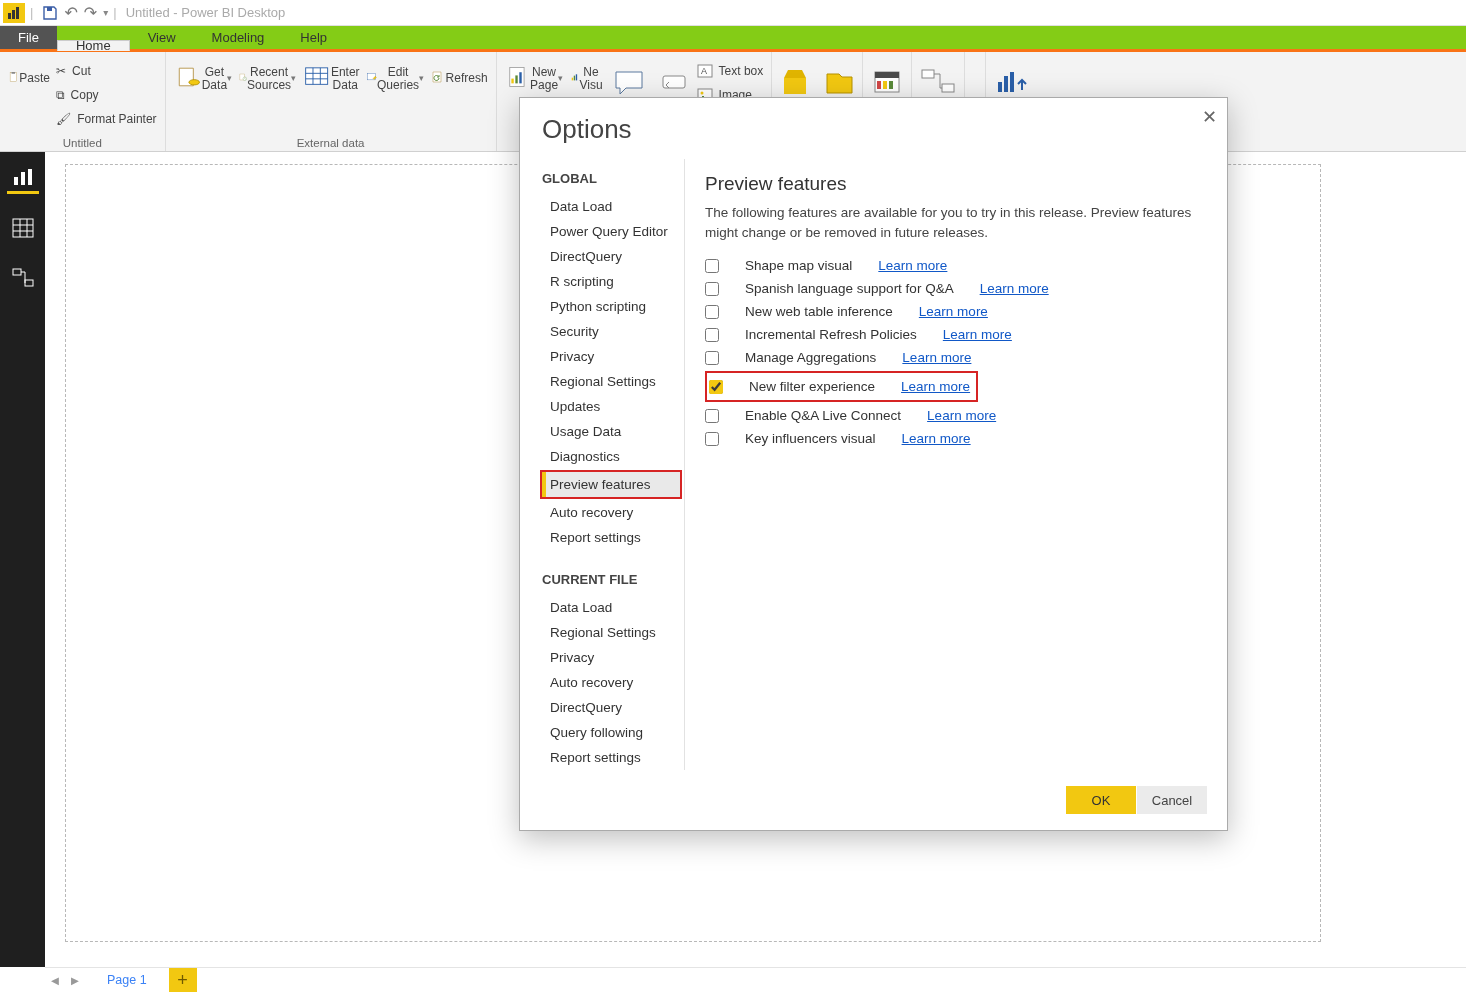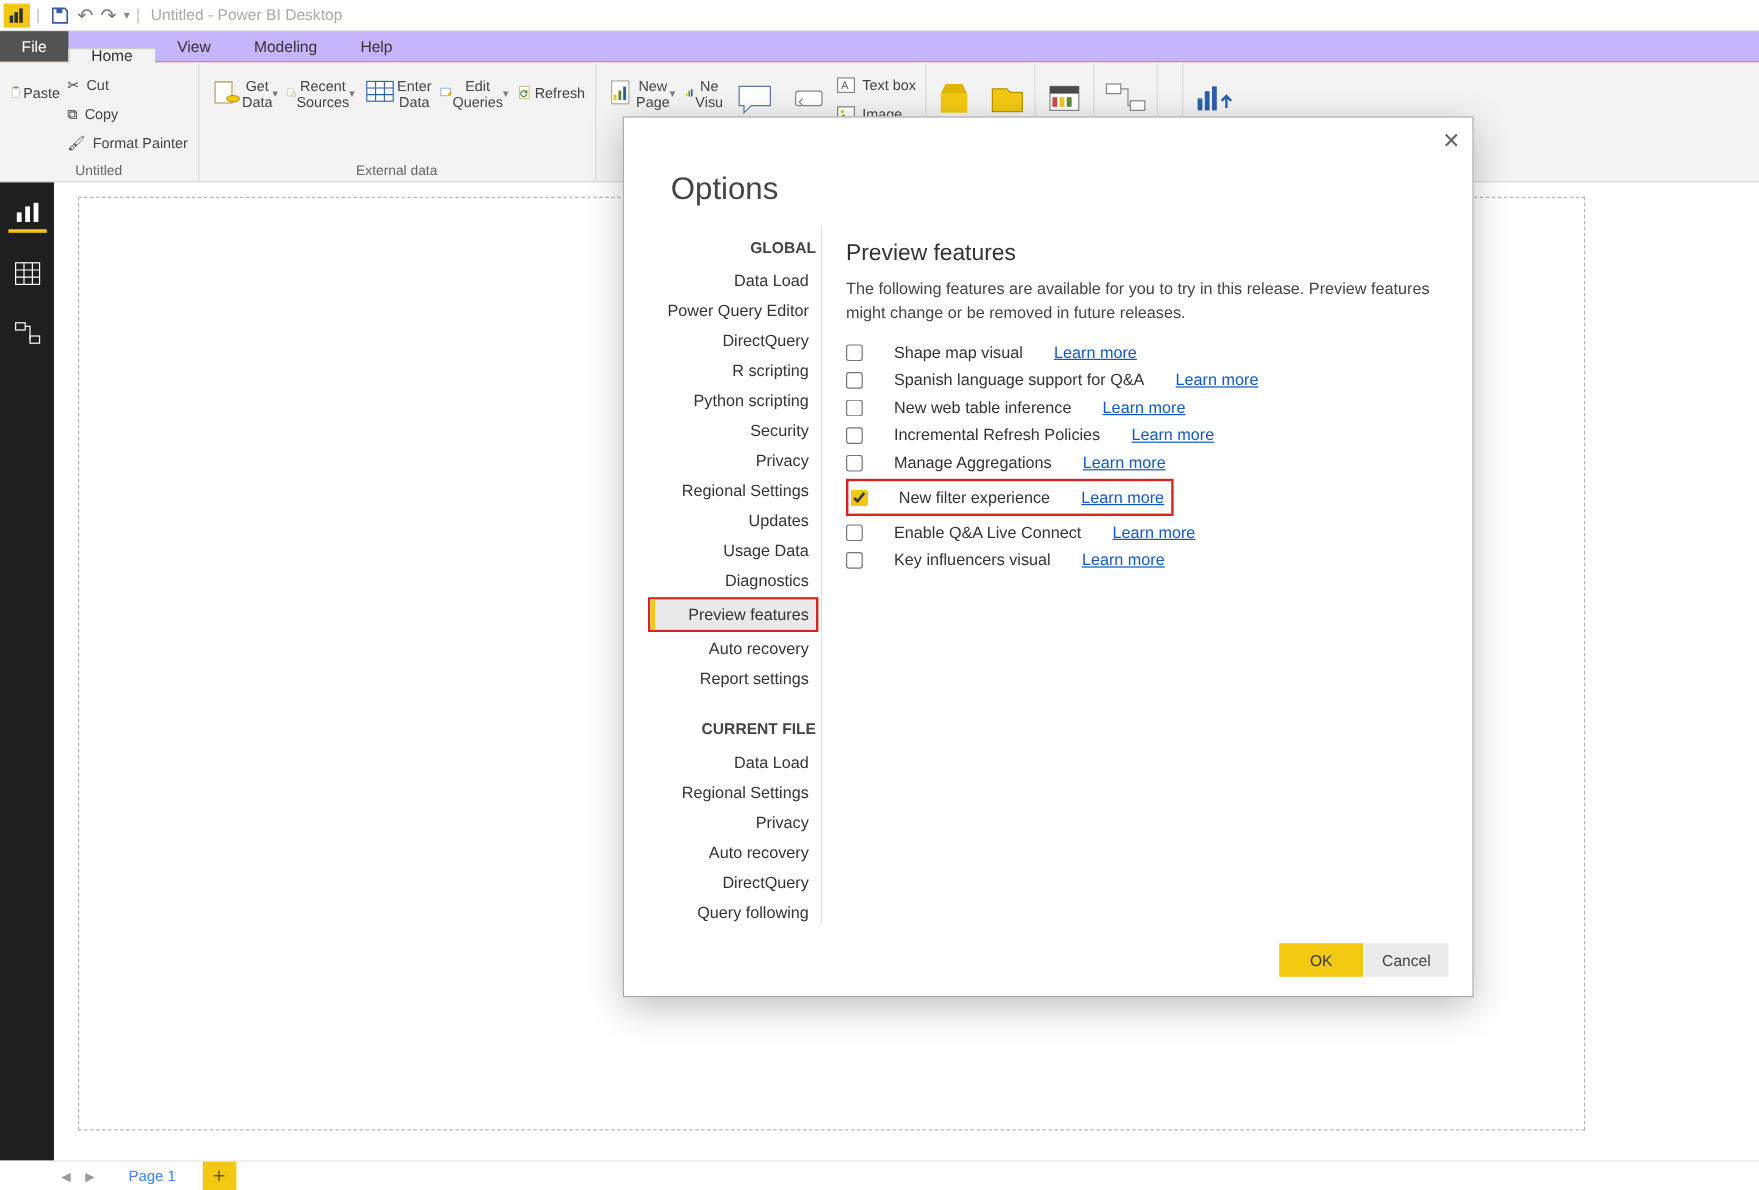--- a/index.html
+++ b/index.html
@@ -7,21 +7,21 @@
 
 
 .titlebar { height: 26px; background: #fff; display: flex; align-items: center; padding: 0 3px; border-bottom: 1px solid #e0e0e0; }
 .titlebar .app-icon { width: 22px; height: 20px; background: #F2C811; display:flex; align-items:center; justify-content:center; color:#000; font-weight:bold; font-size:10px; }
 .titlebar .sep { color: #bbb; margin: 0 5px; }
 .titlebar .qat { display:flex; align-items:center; gap:6px; margin-left:4px;}
 .titlebar .qat span { color:#555; cursor:pointer; }
 .titlebar .title { color:#aaa; margin-left:4px; }
 
 
-.ribbon-tabs { height: 26px; display: flex; align-items: stretch; border-bottom: 1px solid #f97316; background:#c4b5fd; }
+.ribbon-tabs { height: 26px; display: flex; align-items: stretch; border-bottom: 3px solid #f97316; background:#84cc16; }
 .ribbon-tabs .tab { padding: 0 18px; display:flex; align-items:center; cursor:pointer; font-size:13px; }
 .ribbon-tabs .file-tab { background:#535353; color:#fff; }
 .ribbon-tabs .active { background:#f3f3f3; border:1px solid #ccc; border-bottom:1px solid #f3f3f3; position:relative; top:2px;margin-top:12px; }
 .ribbon { height: 100px; background:#f3f3f3; border-bottom:1px solid #d0d0d0; display:flex; align-items:stretch; }
 .group { display:flex; flex-direction:column; border-right:1px solid #ddd; padding: 4px 8px 2px 8px; }
 .group .buttons { flex:1; display:flex; align-items:flex-start; gap:6px; }
 .group .label { text-align:center; font-size:11.5px; color:#666; padding-top:2px; }
 .big-btn { display:flex; flex-direction:row; align-items:center; justify-content:flex-start; width:58px; cursor:pointer; padding-top:6px; font-size:12px; color:#444; text-align:center; line-height:1.1;}
 .big-btn .icon { width:30px; height:30px; margin-bottom:4px; }
 .small-btn { display:flex; align-items:center; gap:6px; cursor:pointer; font-size:12px; color:#444; height:22px; }
@@ -38,23 +38,23 @@
 
 
 .bottom-bar { position:absolute; left:45px; right:0; bottom:0; height:25px; background:#fff; border-top:1px solid #e4e4e4; display:flex; align-items:center; }
 .bottom-bar .arrow { width:20px; text-align:center; color:#999; cursor:pointer; }
 .bottom-bar .page-tab { padding:0 22px; height:25px; display:flex; align-items:center; font-size:12.5px; color:#3b82f6; cursor:pointer; }
 .bottom-bar .add-tab { width:28px; height:25px; background:#F2C811; color:#6f5a00; display:flex; align-items:center; justify-content:center; font-size:18px; cursor:pointer; }
 
 
 .dialog { position:absolute; left:519px; top:97px; width:709px; height:734px; background:#fff; border:1px solid #aaa; box-shadow: 0 8px 28px rgba(0,0,0,.25); display:flex; flex-direction:column; }
 .dialog .close { position:absolute; right:10px; top:8px; color:#666; cursor:pointer; font-size:18px; }
-.dialog h1 { font-weight:300; font-size:26px; color:#444; padding:44px 22px 14px 22px;margin-left:17px; }
+.dialog h1 { font-weight:300; font-size:26px; color:#444; padding:16px 22px 14px 22px; }
 .dialog .body { flex:1; display:flex; overflow:hidden; }
-.opt-nav { width:164px; overflow:auto; padding-left:22px; padding-right:4px;text-align:right;}
+.opt-nav { width:164px; overflow:auto; padding-left:22px; padding-right:4px;}
 .opt-nav .section { font-weight:600; color:#444; margin-top:12px; margin-bottom:8px; font-size:13px; }
 .opt-nav .item { padding: 5px 6px 5px 8px; font-size:13.5px; color:#333; cursor:pointer; }
 .opt-nav .item.selected { background:#e9e9e9; border-left:4px solid #F2C811; padding-left:4px;}
 .opt-content { flex:1; border-left:1px solid #e2e2e2; padding: 0 20px; overflow:auto;}
 .opt-content h2 { font-weight:400; font-size:19px; color:#333; margin-top:14px; margin-bottom:8px; }
 .opt-content .desc { font-size:13.5px; color:#444; line-height:1.45; margin-bottom:12px; }
 .feature-row { display:flex; align-items:center; gap:26px; padding:4px 0; font-size:13.5px;}
 .feature-row input { accent-color:#F2C811; width:14px; height:14px; }
 .feature-row .lm { color:#1158c7; text-decoration:underline; cursor:pointer; }
 .highlight-red { border:2.5px solid #d62424; }

